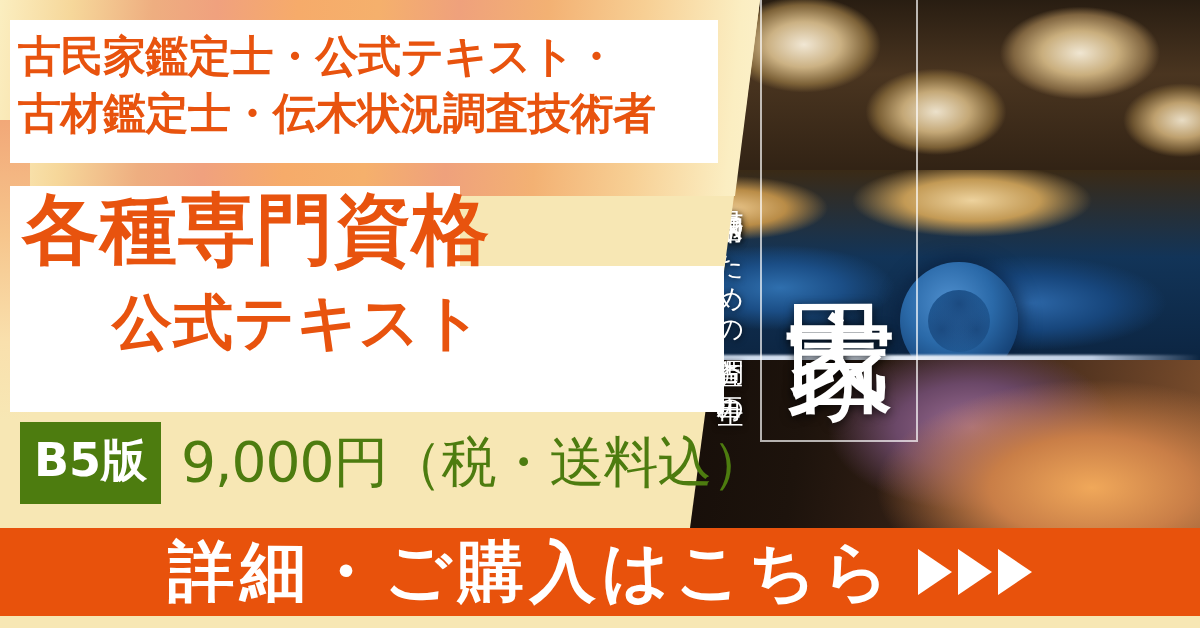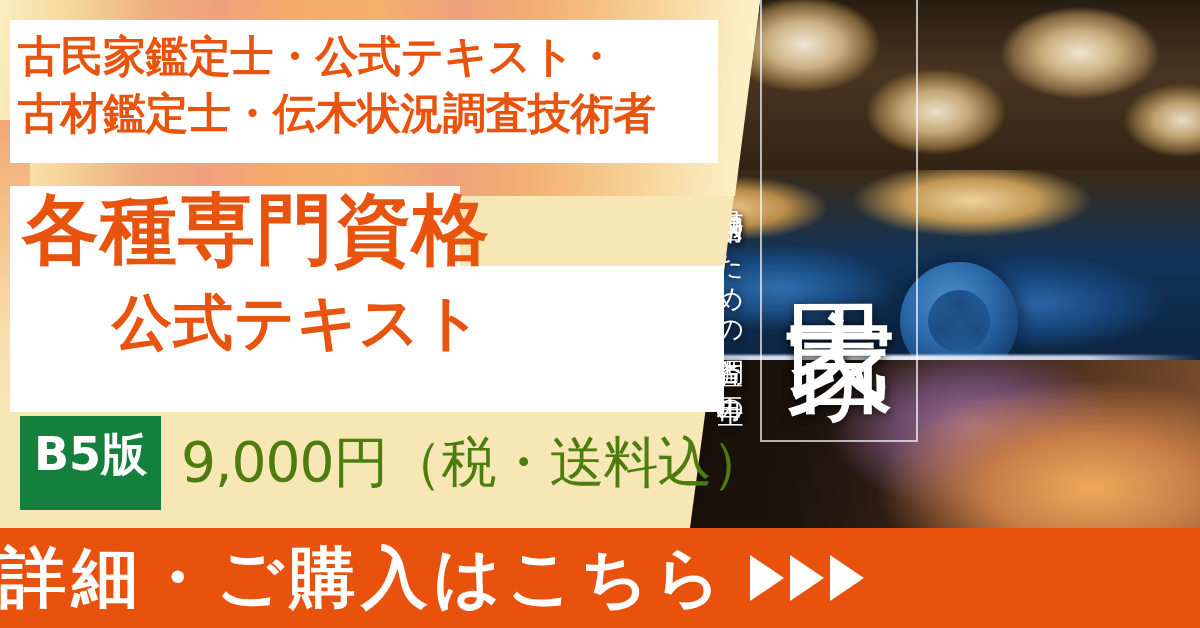--- a/index.html
+++ b/index.html
@@ -216,46 +216,46 @@
 
   
   .price-row {
     position: absolute;
     left: 20px; top: 424px;
     height: 78px;
     display: flex;
     align-items: center;
   }
   .badge-b5 {
-    background: #15803d;
+    background: #4d7c0f;
     color: #ffffff;
     font-size: 46px;
     font-weight: bold;
     line-height: 1;
-    padding: 15px 14px 33px 14px;
+    padding: 15px 14px 21px 14px;
     letter-spacing: 0px;
   }
   .price-text {
     color: #4d7c0f;
     font-size: 55px;
     font-weight: normal;
     margin-left: 20px;
     letter-spacing: -1px;
     white-space: nowrap;
   }
 
   
   .cta-bar {
     position: absolute;
     left: 0; top: 528px;
-    width: 1200px; height: 100px;
+    width: 1200px; height: 88px;
     background: #e8520c;
     display: flex;
     align-items: center;
-    justify-content: flex-start;
+    justify-content: center;
   }
   .cta-text {
     color: #ffffff;
     font-size: 66px;
     font-weight: bold;
     letter-spacing: 6px;
     white-space: nowrap;
   }
   .cta-arrows {
     display: flex;

